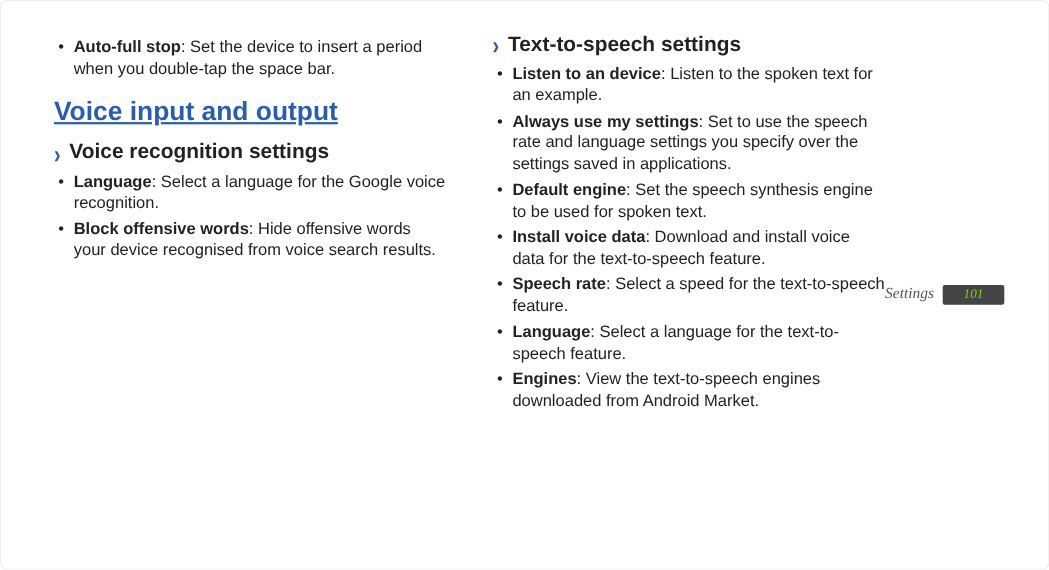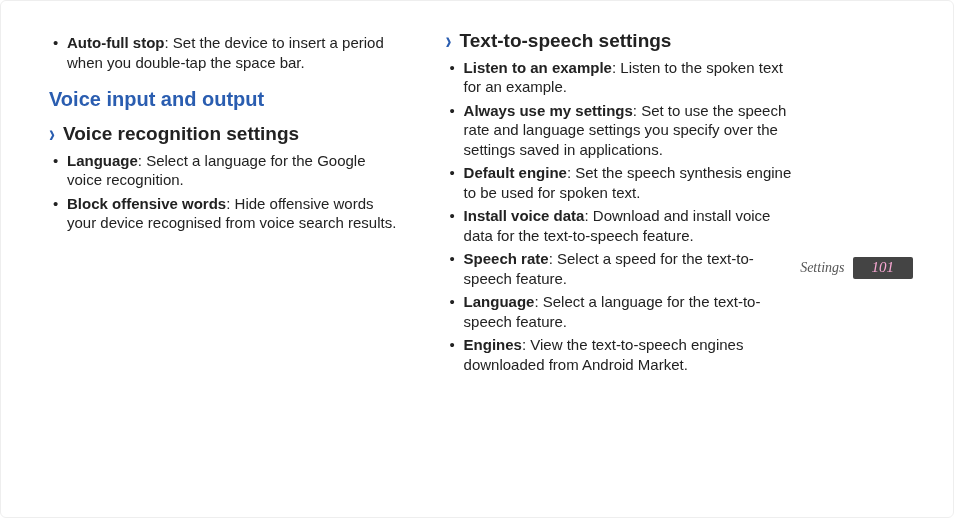--- a/index.html
+++ b/index.html
@@ -27,23 +27,24 @@
     display: flex;
     flex: 1;
     gap: 42px;
   }
   .col {
     flex: 1;
     min-width: 0;
   }
   h1.section-title {
     color: #2a5db0;
-    font-size: 20px;
+    font-size: 24px;
     font-weight: 700;
     margin: 14px 0 6px 0;
+    text-decoration: underline;
   }
   .section-intro {
     margin: 0 0 12px 0;
   }
   h2.subheading {
     font-size: 19px;
     font-weight: 700;
     margin: 10px 0 4px 0;
     display: flex;
     align-items: center;
@@ -79,23 +80,23 @@
     display: flex;
     justify-content: flex-start;
     align-items: center;
     padding-top: 10px;
     gap: 8px;
     font-style: italic;
     color: #555;
   }
   .page-num {
     background: #444;
-    color: #f9a8d4;
+    color: #84cc16;
     font-style: italic;
-    font-size: 15px;
+    font-size: 12px;
     padding: 1px 19px;
     border-radius: 2px;
     font-family: Georgia, "Times New Roman", serif;
   }
   .footer-label {
     font-family: Georgia, "Times New Roman", serif;
     font-size: 14px;
   }
 </style>
 </head>
@@ -131,21 +132,21 @@
 
     <div class="col">
 
       <h2 class="subheading" style="margin-top:0;">
         <span class="chevron">›</span>
         <span>Text-to-speech settings</span>
       </h2>
 
       <ul class="bullets">
         <li>
-          <span class="term">Listen to an example</span><span>: Listen to the spoken text for an example.</span>
+          <span class="term">Listen to an device</span><span>: Listen to the spoken text for an example.</span>
         </li>
         <li>
           <span class="term">Always use my settings</span><span>: Set to use the speech rate and language settings you specify over the settings saved in applications.</span>
         </li>
         <li>
           <span class="term">Default engine</span><span>: Set the speech synthesis engine to be used for spoken text.</span>
         </li>
         <li>
           <span class="term">Install voice data</span><span>: Download and install voice data for the text-to-speech feature.</span>
         </li>

